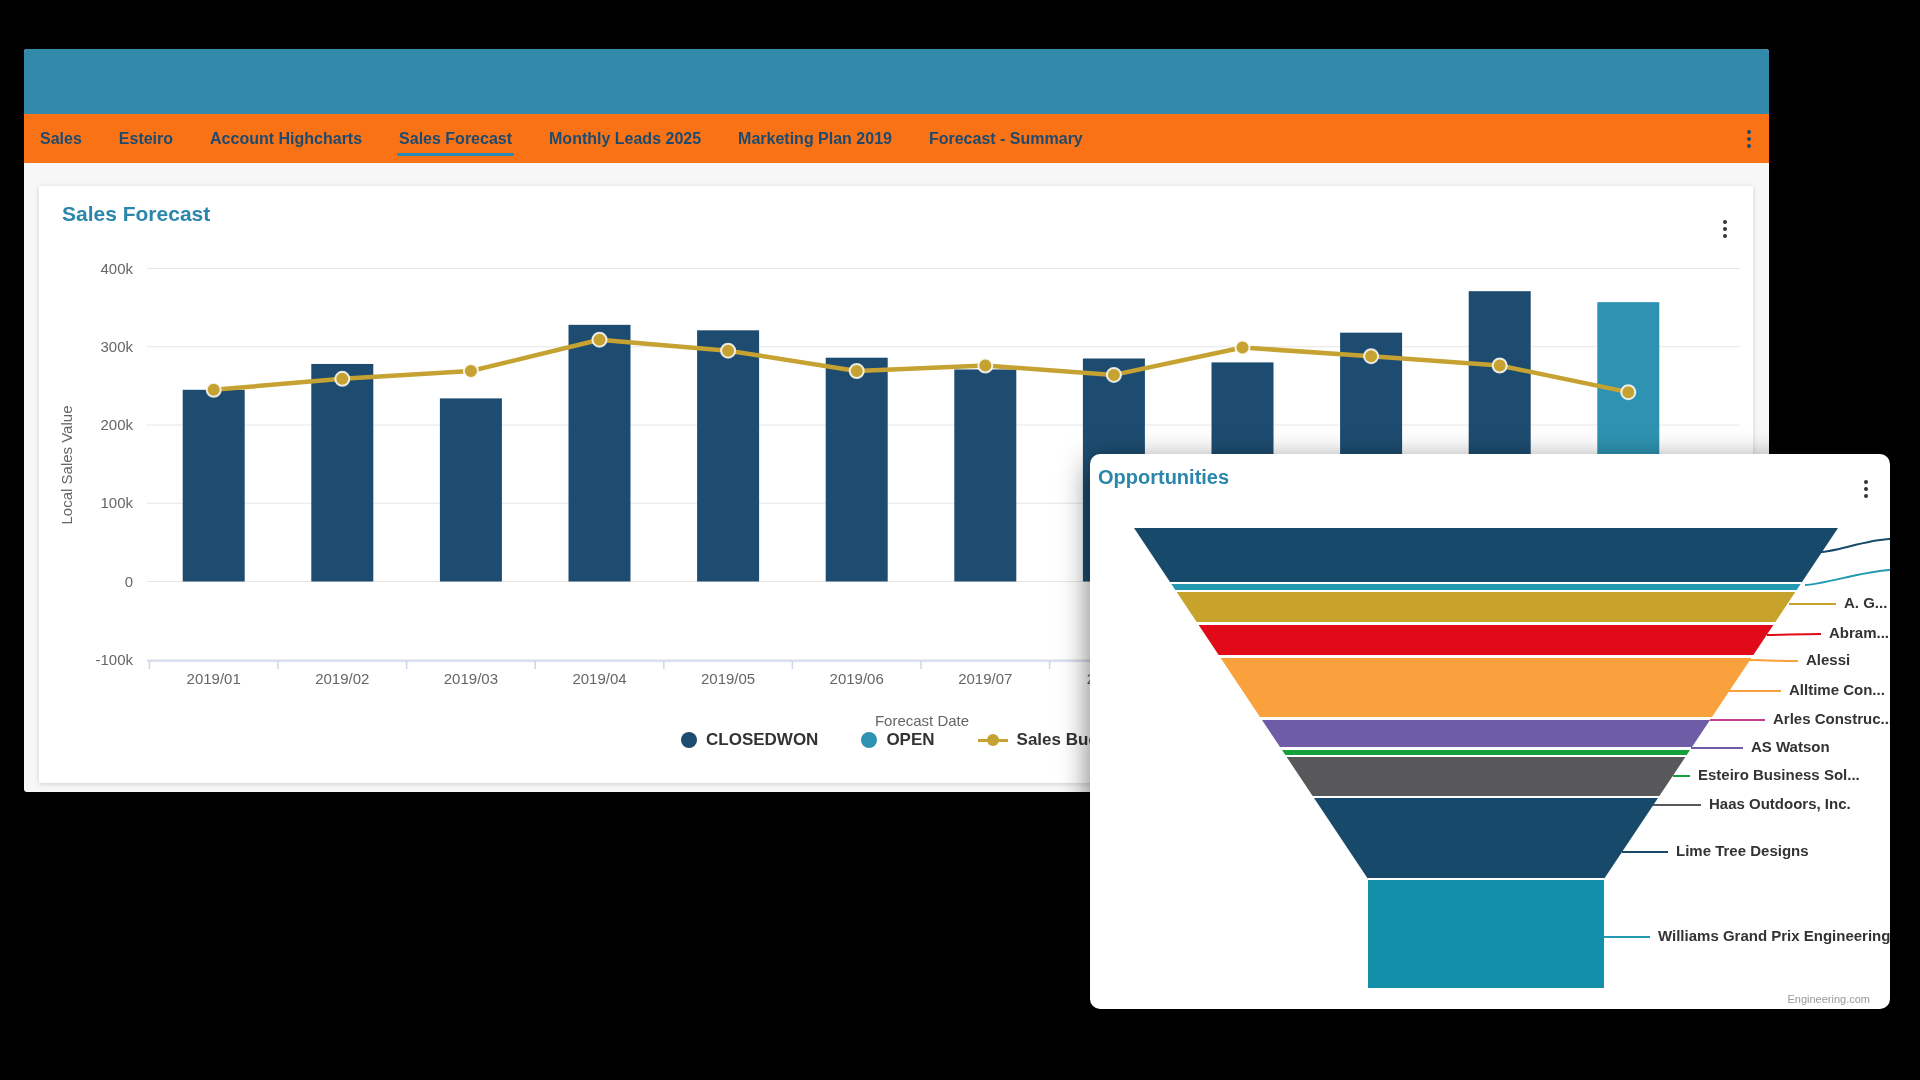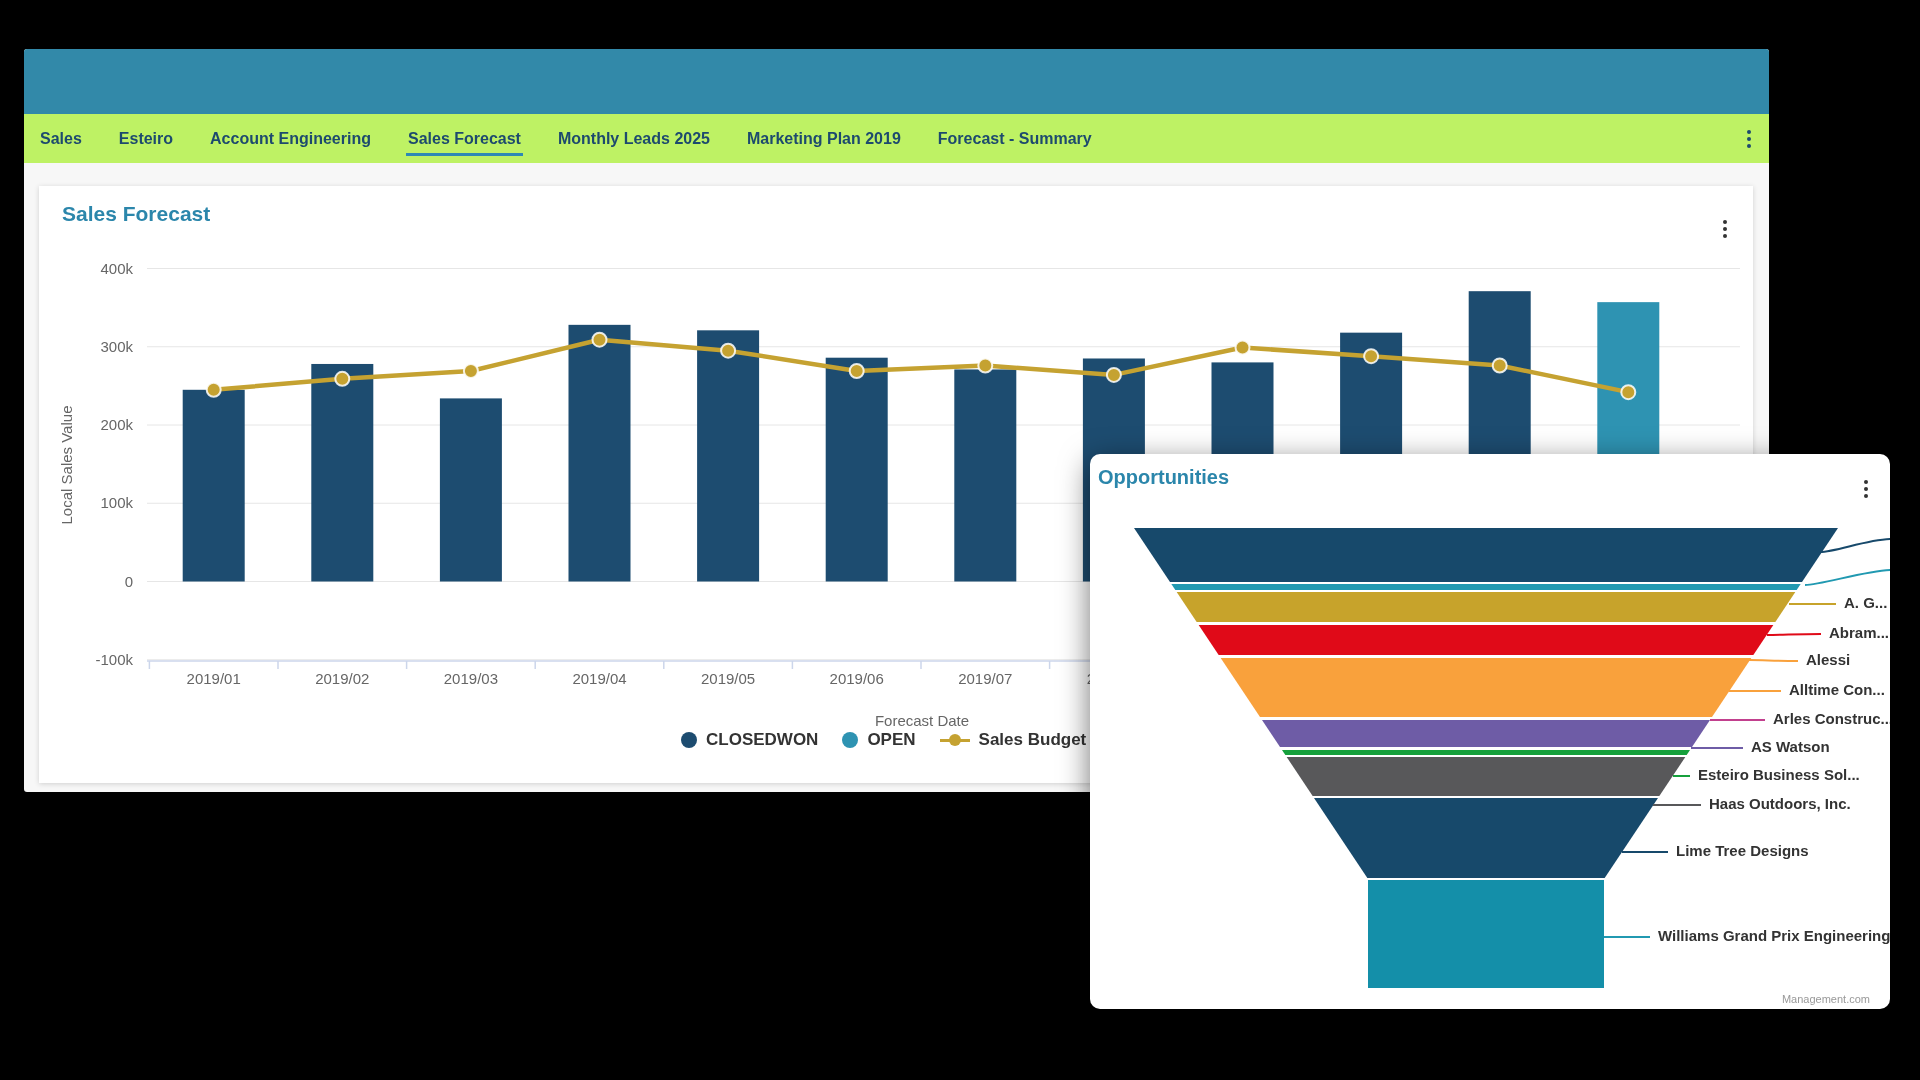--- a/index.html
+++ b/index.html
@@ -3,39 +3,39 @@
 <meta charset="utf-8">
 <style>
   html,body{margin:0;padding:0;background:#000;}
   body{width:1920px;height:1080px;position:relative;overflow:hidden;
        font-family:"Liberation Sans",sans-serif;-webkit-font-smoothing:antialiased;}
 
   
   .app-window{position:absolute;left:24px;top:49px;width:1745px;height:743px;
 .    border-radius:3px;background:#f7f7f7;border-radius:3px;overflow:hidden;z-index:1;}
   .titlebar{position:absolute;left:0;top:0;width:100%;height:65px;background:#3289a9;}
-  .navbar{position:absolute;left:0;top:65px;width:100%;height:49px;background:#bef264;
+  .navbar{position:absolute;left:0;top:65px;width:100%;height:49px;background:#f97316;
           display:flex;align-items:center;box-sizing:border-box;padding:0 14px;}
   .nav-items{display:flex;align-items:center;gap:33px;flex:1;}
   .nav-item{font-size:16px;font-weight:700;color:#1d4a6e;position:relative;padding:6px 2px;cursor:pointer;white-space:nowrap;}
   .nav-item.active::after{content:"";position:absolute;left:0;right:0;bottom:-2px;height:3px;background:#2d89b5;}
   .kebab{display:flex;flex-direction:column;gap:3px;align-items:center;cursor:pointer;padding:4px;}
   .kebab i{width:4px;height:4px;border-radius:50%;display:block;}
   .kebab.nav-kebab i{background:#1d4a6e;}
   .kebab.card-kebab i{background:#333;}
 
   
   .card-sales{position:absolute;left:15px;top:137px;width:1714px;height:597px;background:#fff;
               box-shadow:0 1px 5px rgba(0,0,0,.16);}
   .card-title{position:absolute;left:23px;top:16px;font-size:21px;font-weight:700;color:#2b86ab;}
   .card-sales .card-kebab{position:absolute;right:22px;top:30px;}
   #forecast-svg{position:absolute;left:0;top:0;}
   .xaxis-title{position:absolute;left:783px;top:502px;width:200px;text-align:center;
                font-size:15px;color:#666;margin-top:24px;}
-  .legend{position:absolute;left:642px;top:544px;display:flex;align-items:flex-end;gap:24px;}
+  .legend{position:absolute;left:642px;top:544px;display:flex;align-items:flex-end;gap:43px;}
   .legend-item{display:flex;align-items:center;gap:9px;font-size:17px;font-weight:700;color:#333;cursor:pointer;}
   .dot{width:16px;height:16px;border-radius:50%;display:inline-block;}
   .line-marker{position:relative;width:30px;height:16px;display:inline-block;}
   .line-marker::before{content:"";position:absolute;left:0;right:0;top:7px;height:3px;background:#c5a231;}
   .line-marker::after{content:"";position:absolute;left:9px;top:2px;width:12px;height:12px;border-radius:50%;background:#c5a231;}
 
   
   .card-opps{position:absolute;left:1090px;top:454px;width:800px;height:555px;background:#fff;
              border-radius:10px;box-shadow:0 8px 30px rgba(0,0,0,.55);z-index:3;overflow:hidden;}
   .card-opps .card-title{left:8px;top:12px;font-size:20px;}
@@ -46,21 +46,21 @@
 </head>
 <body>
 
 <div class="app-window">
   <div class="titlebar"></div>
 
   <div class="navbar">
     <div class="nav-items" id="nav-items">
         <div class="nav-item">Sales</div>
         <div class="nav-item">Esteiro</div>
-        <div class="nav-item">Account Engineering</div>
+        <div class="nav-item">Account Highcharts</div>
         <div class="nav-item active">Sales Forecast</div>
         <div class="nav-item">Monthly Leads 2025</div>
         <div class="nav-item">Marketing Plan 2019</div>
         <div class="nav-item">Forecast - Summary</div>
       </div>
     <div class="kebab nav-kebab">
         <i></i>
         <i></i>
         <i></i>
       </div>
@@ -194,14 +194,14 @@
       <text x="661" y="294" dominant-baseline="middle" font-size="15" font-weight="700" fill="#333">AS Watson</text>
       <path d="M 583 322 C 599 322, 576 322, 600 322" fill="none" stroke="#16a03c" stroke-width="2"></path>
       <text x="608" y="322" dominant-baseline="middle" font-size="15" font-weight="700" fill="#333">Esteiro Business Sol...</text>
       <path d="M 563 351 C 579 351, 587 351, 611 351" fill="none" stroke="#58585a" stroke-width="2"></path>
       <text x="619" y="351" dominant-baseline="middle" font-size="15" font-weight="700" fill="#333">Haas Outdoors, Inc.</text>
       <path d="M 532 398 C 548 398, 554 398, 578 398" fill="none" stroke="#17496b" stroke-width="2"></path>
       <text x="586" y="398" dominant-baseline="middle" font-size="15" font-weight="700" fill="#333">Lime Tree Designs</text>
       <path d="M 514 483 C 530 483, 536 483, 560 483" fill="none" stroke="#2199b1" stroke-width="2"></path>
       <text x="568" y="483" dominant-baseline="middle" font-size="15" font-weight="700" fill="#333">Williams Grand Prix Engineering</text>
     </svg>
-  <div class="watermark">Management.com</div>
+  <div class="watermark">Engineering.com</div>
 </div>
 
 </body></html>

